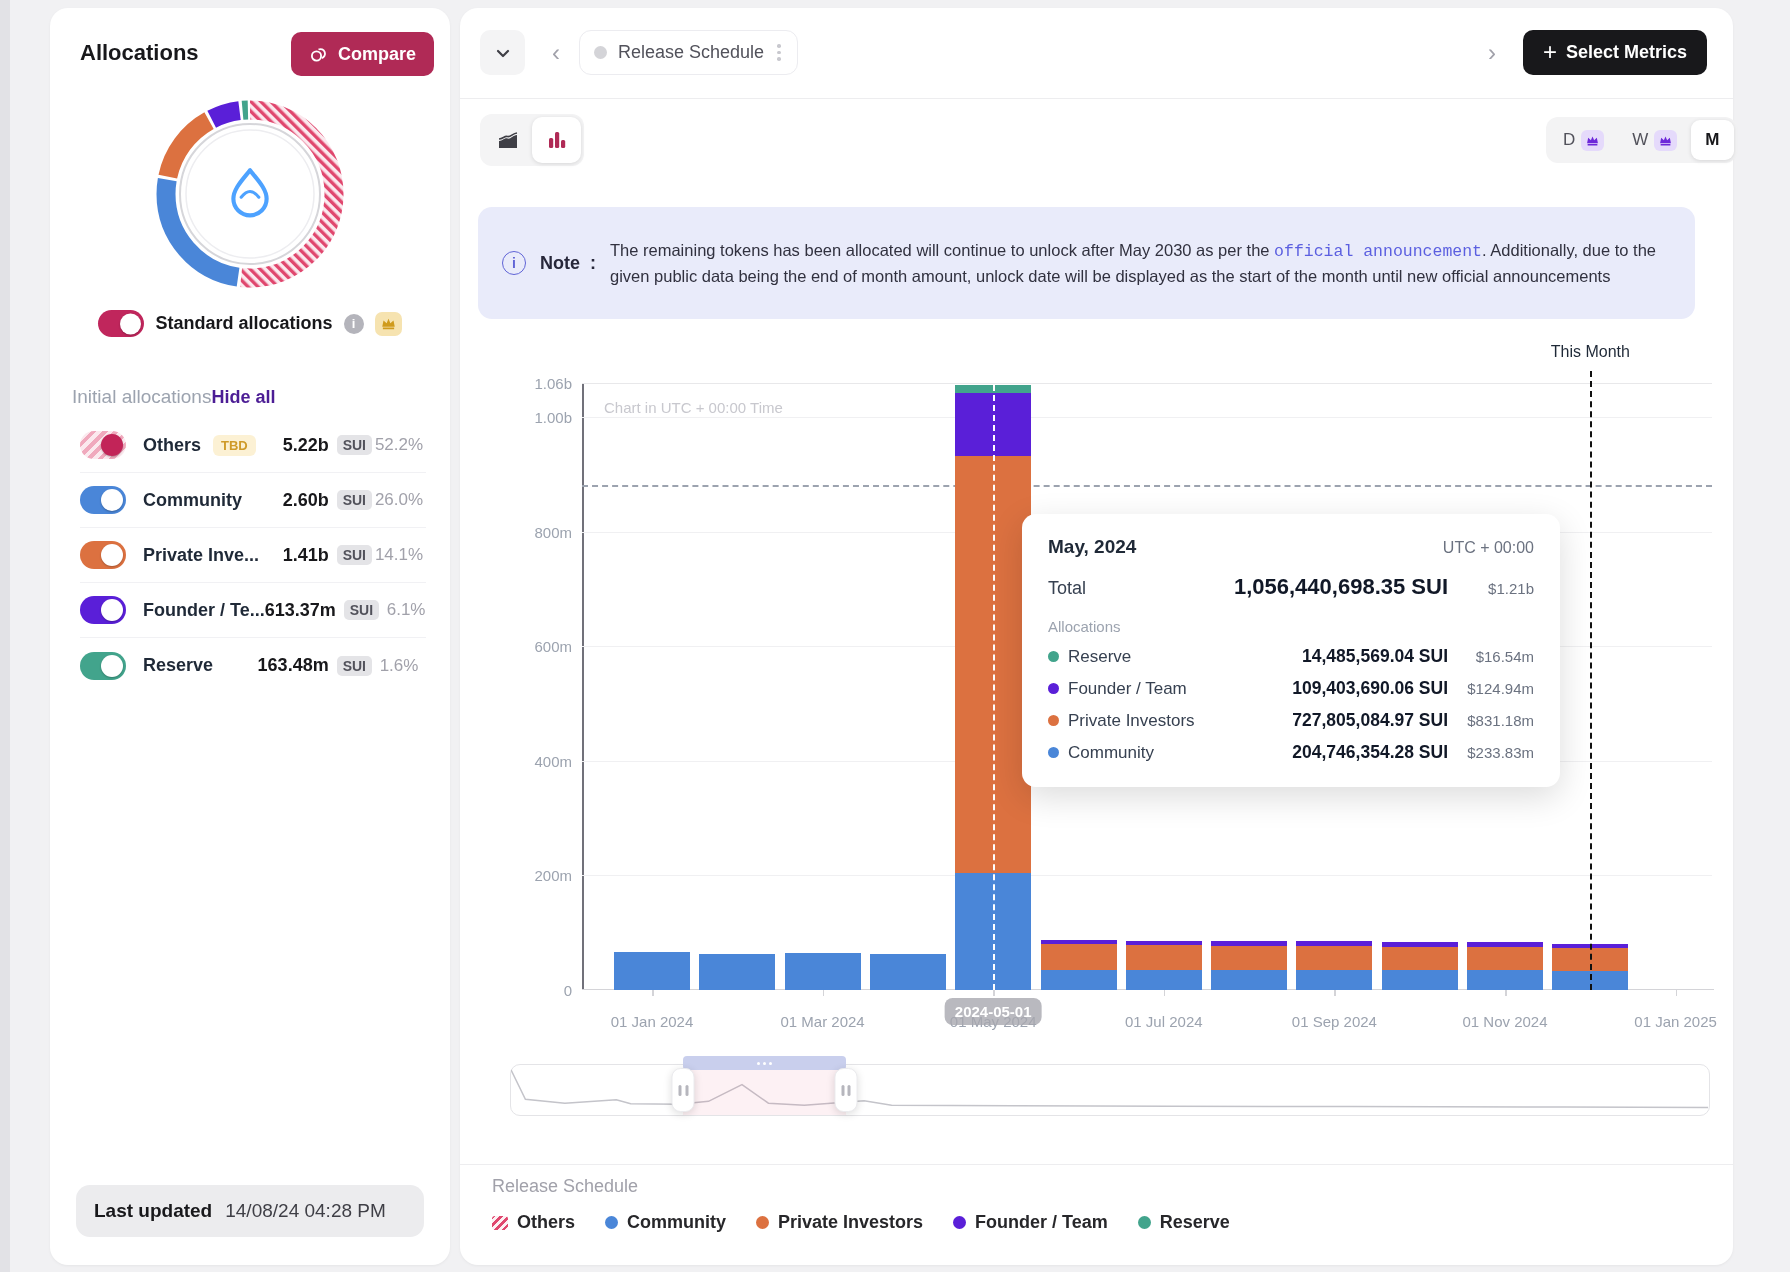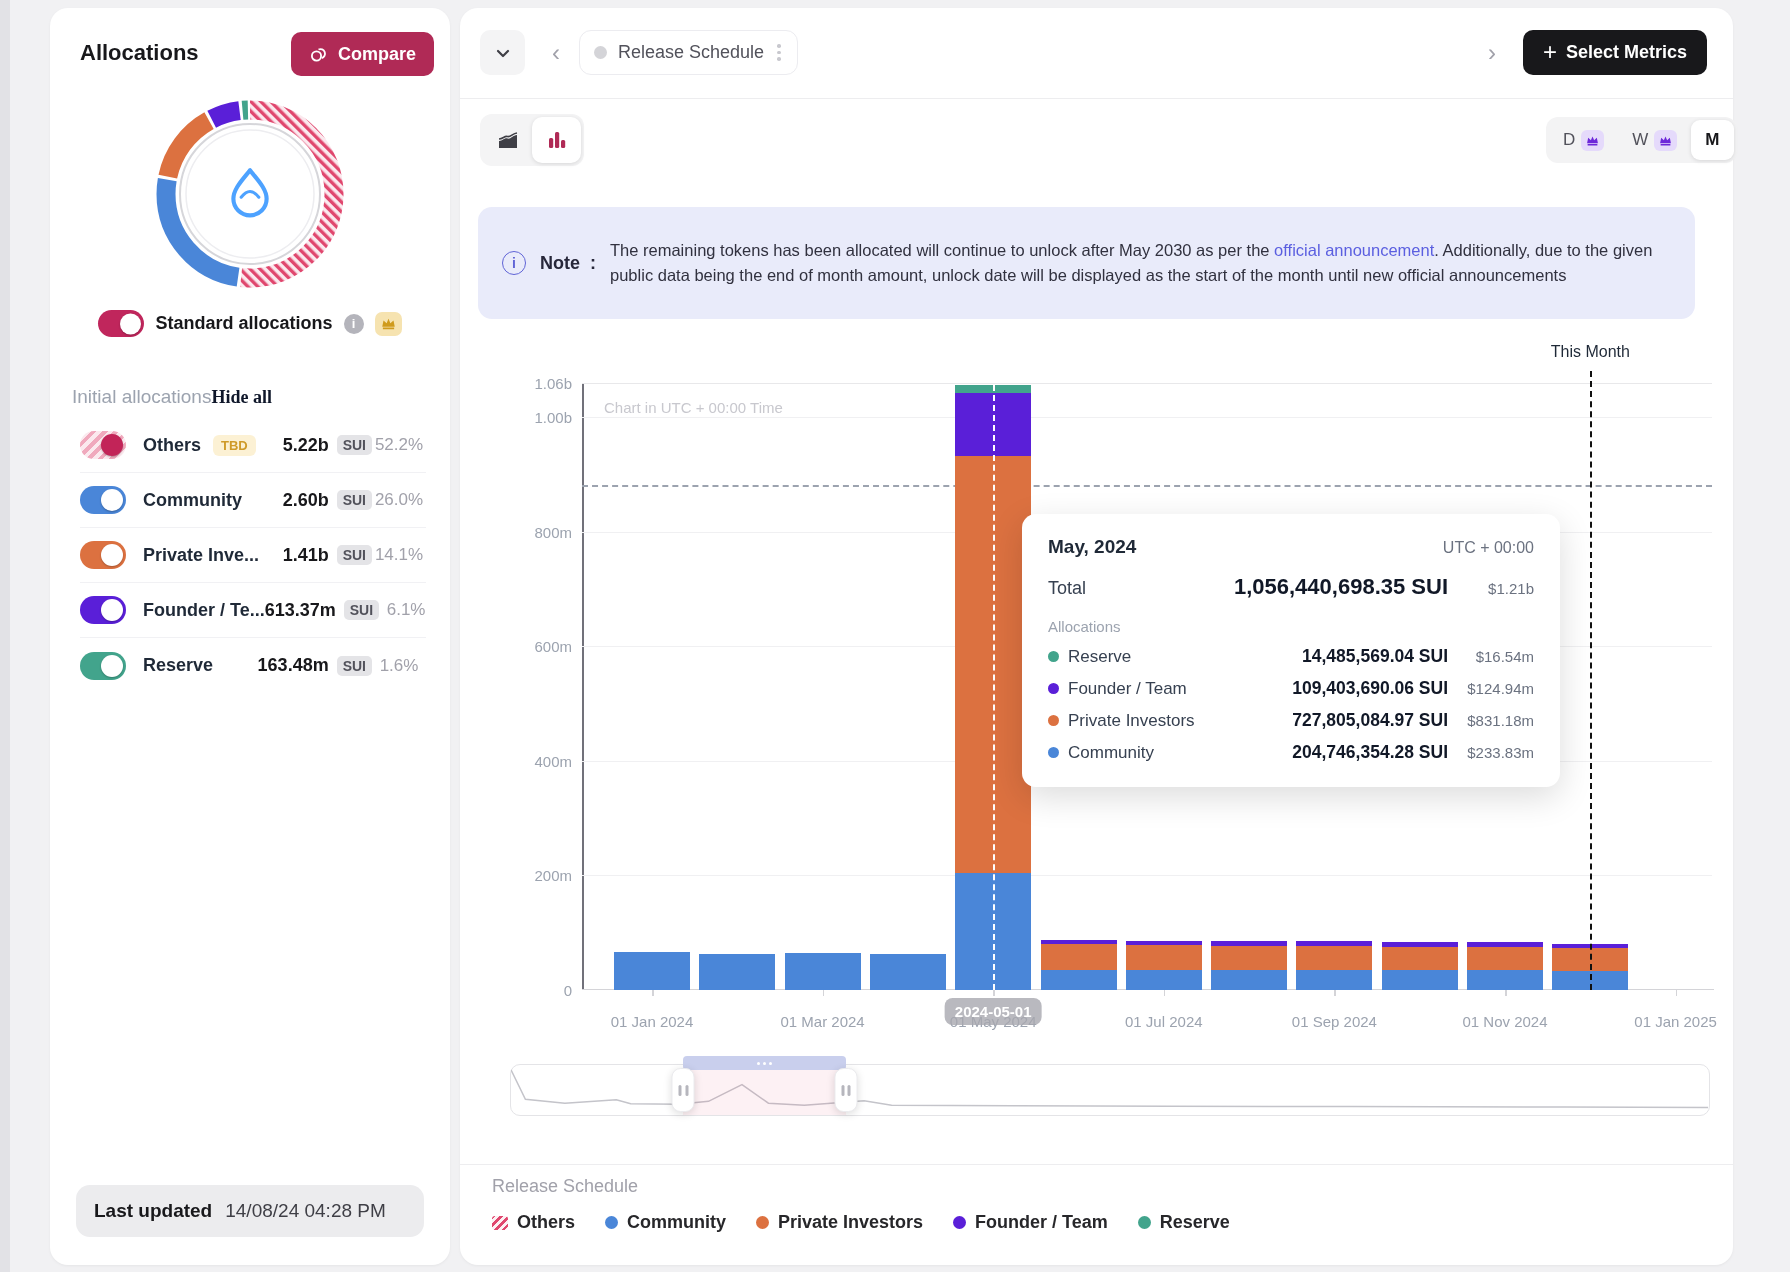--- a/index.html
+++ b/index.html
@@ -16,21 +16,21 @@
   .std-row { position:absolute; left:0; right:0; top:302px; display:flex; align-items:center; justify-content:center; gap:11px; }
   .toggle { position:relative; border-radius:999px; flex:none; cursor:pointer; }
   .toggle .knob { position:absolute; top:50%; transform:translateY(-50%); background:#fff; border-radius:50%; box-shadow:0 1px 2px rgba(0,0,0,.25); }
   .std-toggle { width:46px; height:27px; background:#c0265c; }
   .std-toggle .knob { right:3px; width:21px; height:21px; }
   .std-label { font-size:18px; font-weight:600; color:#18181b; }
   .info-dot { width:20px; height:20px; border-radius:50%; background:#b4b4bb; color:#fff; font-size:13px; font-weight:700; display:flex; align-items:center; justify-content:center; }
   .crown-chip { width:27px; height:24px; border-radius:7px; background:#f6e3b0; display:flex; align-items:center; justify-content:center; }
   .init-head { position:absolute; left:22px; right:28px; top:378px; display:flex; align-items:baseline; }
   .init-title { font-size:19px; color:#9ca3af; }
-  .hide-all { font-size:18px; font-weight:600; color:#0f172a; cursor:pointer;font-family:Liberation Serif, serif; }
+  .hide-all { font-size:18px; font-weight:600; color:#4c1d95; cursor:pointer; }
   .alloc-rows { position:absolute; left:30px; right:24px; top:410px; }
   .alloc-row { display:flex; align-items:center; height:55px; border-bottom:1px solid #f1f1f4; }
   .alloc-row:last-child { border-bottom:none; }
   .row-toggle { width:46px; height:28px; }
   .row-toggle .knob { right:3px; width:22px; height:22px; }
   .row-name { margin-left:17px; font-size:18px; font-weight:600; color:#1f2937; white-space:nowrap; }
   .tbd-chip { margin-left:12px; background:#fcf1d4; color:#cf9b2a; font-size:13px; font-weight:700; border-radius:6px; padding:3px 8px; }
   .row-spacer { flex:1; }
   .row-amount { font-size:18px; font-weight:700; color:#18181b; }
   .sui-chip { margin-left:8px; background:#e4e4e7; color:#52525b; font-size:14px; font-weight:700; border-radius:5px; padding:2px 6px; }
@@ -55,21 +55,21 @@
   .ct-btn.selected { background:#fff; box-shadow:0 1px 4px rgba(0,0,0,.12); }
   .range-group { position:absolute; top:109px; height:46px; background:#f3f3f4; border-radius:12px; display:flex; align-items:center; padding:3px; }
   .range-btn { height:40px; padding:0 14px; display:flex; align-items:center; gap:6px; font-size:17px; font-weight:500; color:#52525b; border-radius:9px; cursor:pointer; }
   .range-btn.active { background:#fff; color:#18181b; font-weight:700; box-shadow:0 1px 4px rgba(0,0,0,.12); }
   .mini-crown { width:23px; height:21px; background:#e5dafb; border-radius:6px; display:flex; align-items:center; justify-content:center; }
   
   .note-banner { position:absolute; left:18px; right:38px; top:199px; height:112px; background:#e9ebfa; border-radius:14px; display:flex; align-items:center; padding:0 24px; gap:14px; }
   .note-info { width:24px; height:24px; border-radius:50%; border:1.8px solid #6064d6; color:#6064d6; font-size:14px; font-weight:700; display:flex; align-items:center; justify-content:center; flex:none; }
   .note-label { font-size:18px; font-weight:700; color:#27273a; white-space:nowrap; flex:none; }
   .note-text { font-size:16.5px; line-height:25px; color:#31313f; }
-  .note-link { color:#5b5fe0; cursor:pointer; }
+  .note-link { color:#5b5fe0; cursor:pointer;font-family:Liberation Mono, monospace; }
   
   .chart { position:absolute; left:122px; top:375px; width:1130px; height:607px; }
   .watermark { position:absolute; left:22px; top:16px; font-size:15px; color:#c8c8ce; }
   .y-axis-line { position:absolute; left:0; top:0; width:2px; height:607px; background:#71717a; }
   .baseline { position:absolute; left:0; right:-2px; bottom:0; height:1.5px; background:#d4d4d8; }
   .gridline { position:absolute; left:0; right:0; height:1px; background:#f0f0f2; }
   .gridline.top { background:#e8e8ea; }
   .ytick { position:absolute; right:100%; margin-right:10px; transform:translateY(-50%); font-size:15px; color:#9ca3af; white-space:nowrap; }
   .xtick-mark { position:absolute; top:607px; width:1.5px; height:6px; background:#d4d4d8; }
   .xlabel { position:absolute; top:630px; transform:translateX(-50%); font-size:15px; color:#9ca3af; white-space:nowrap; }

